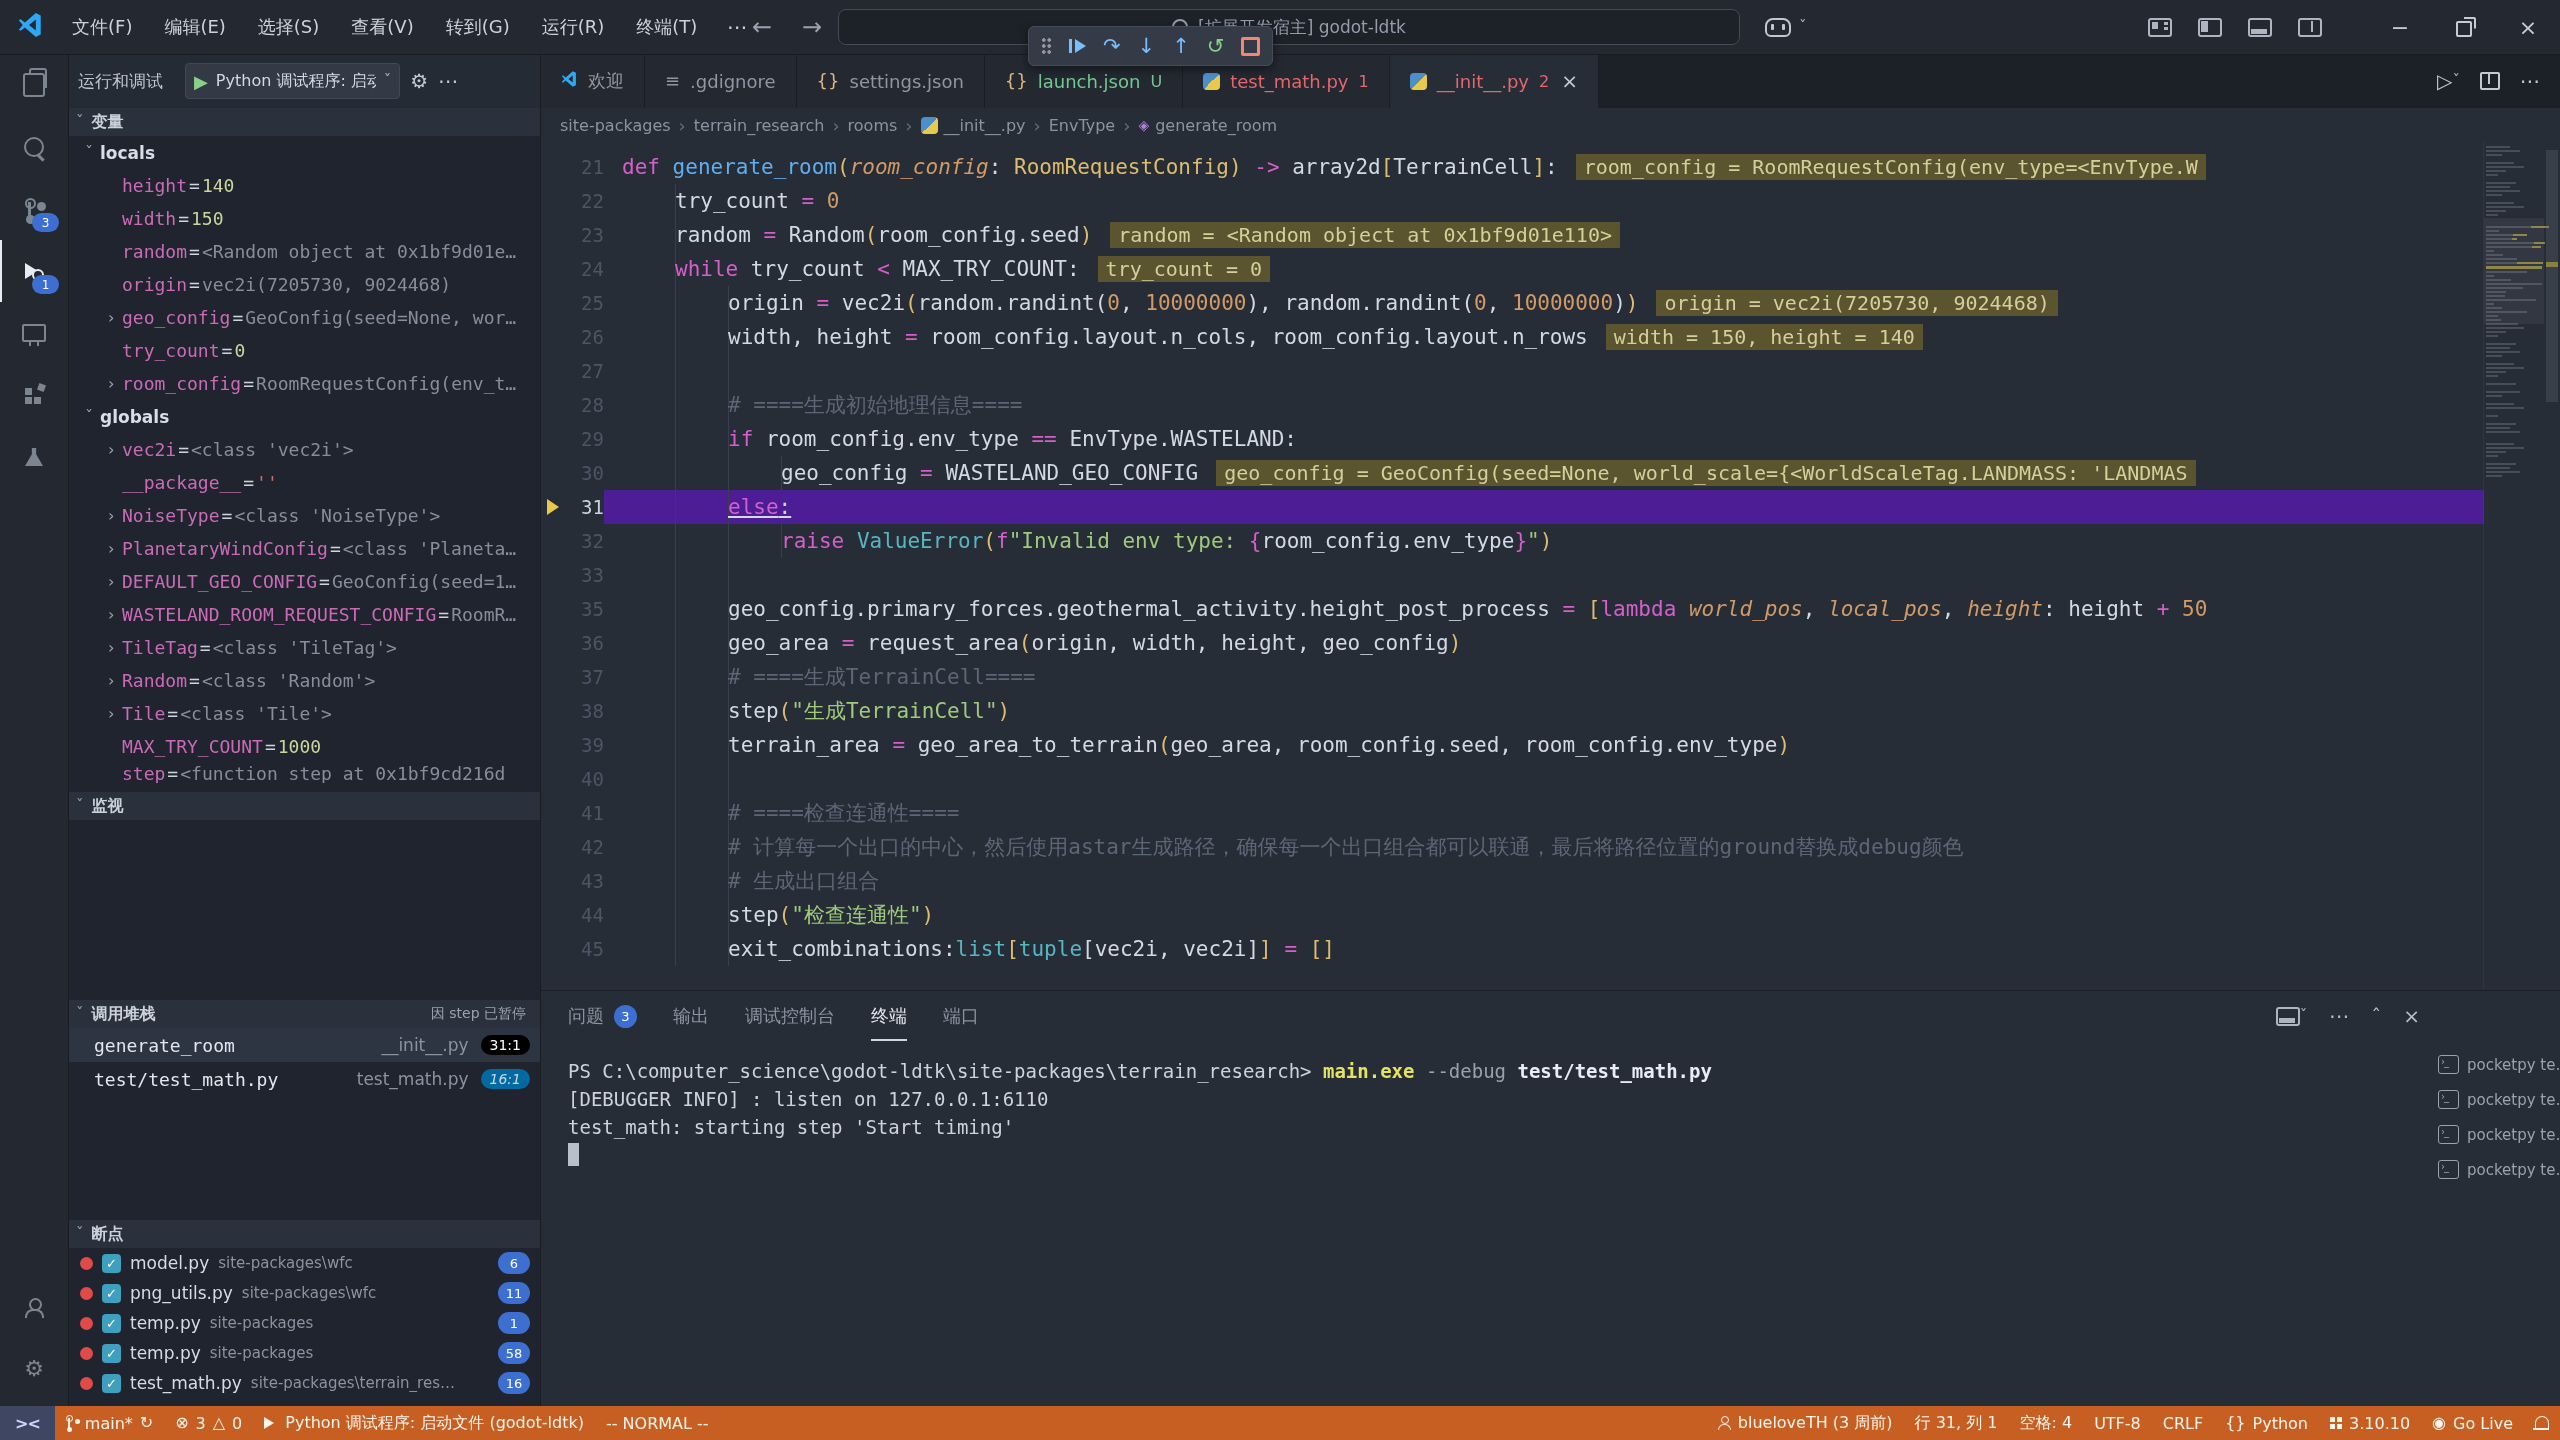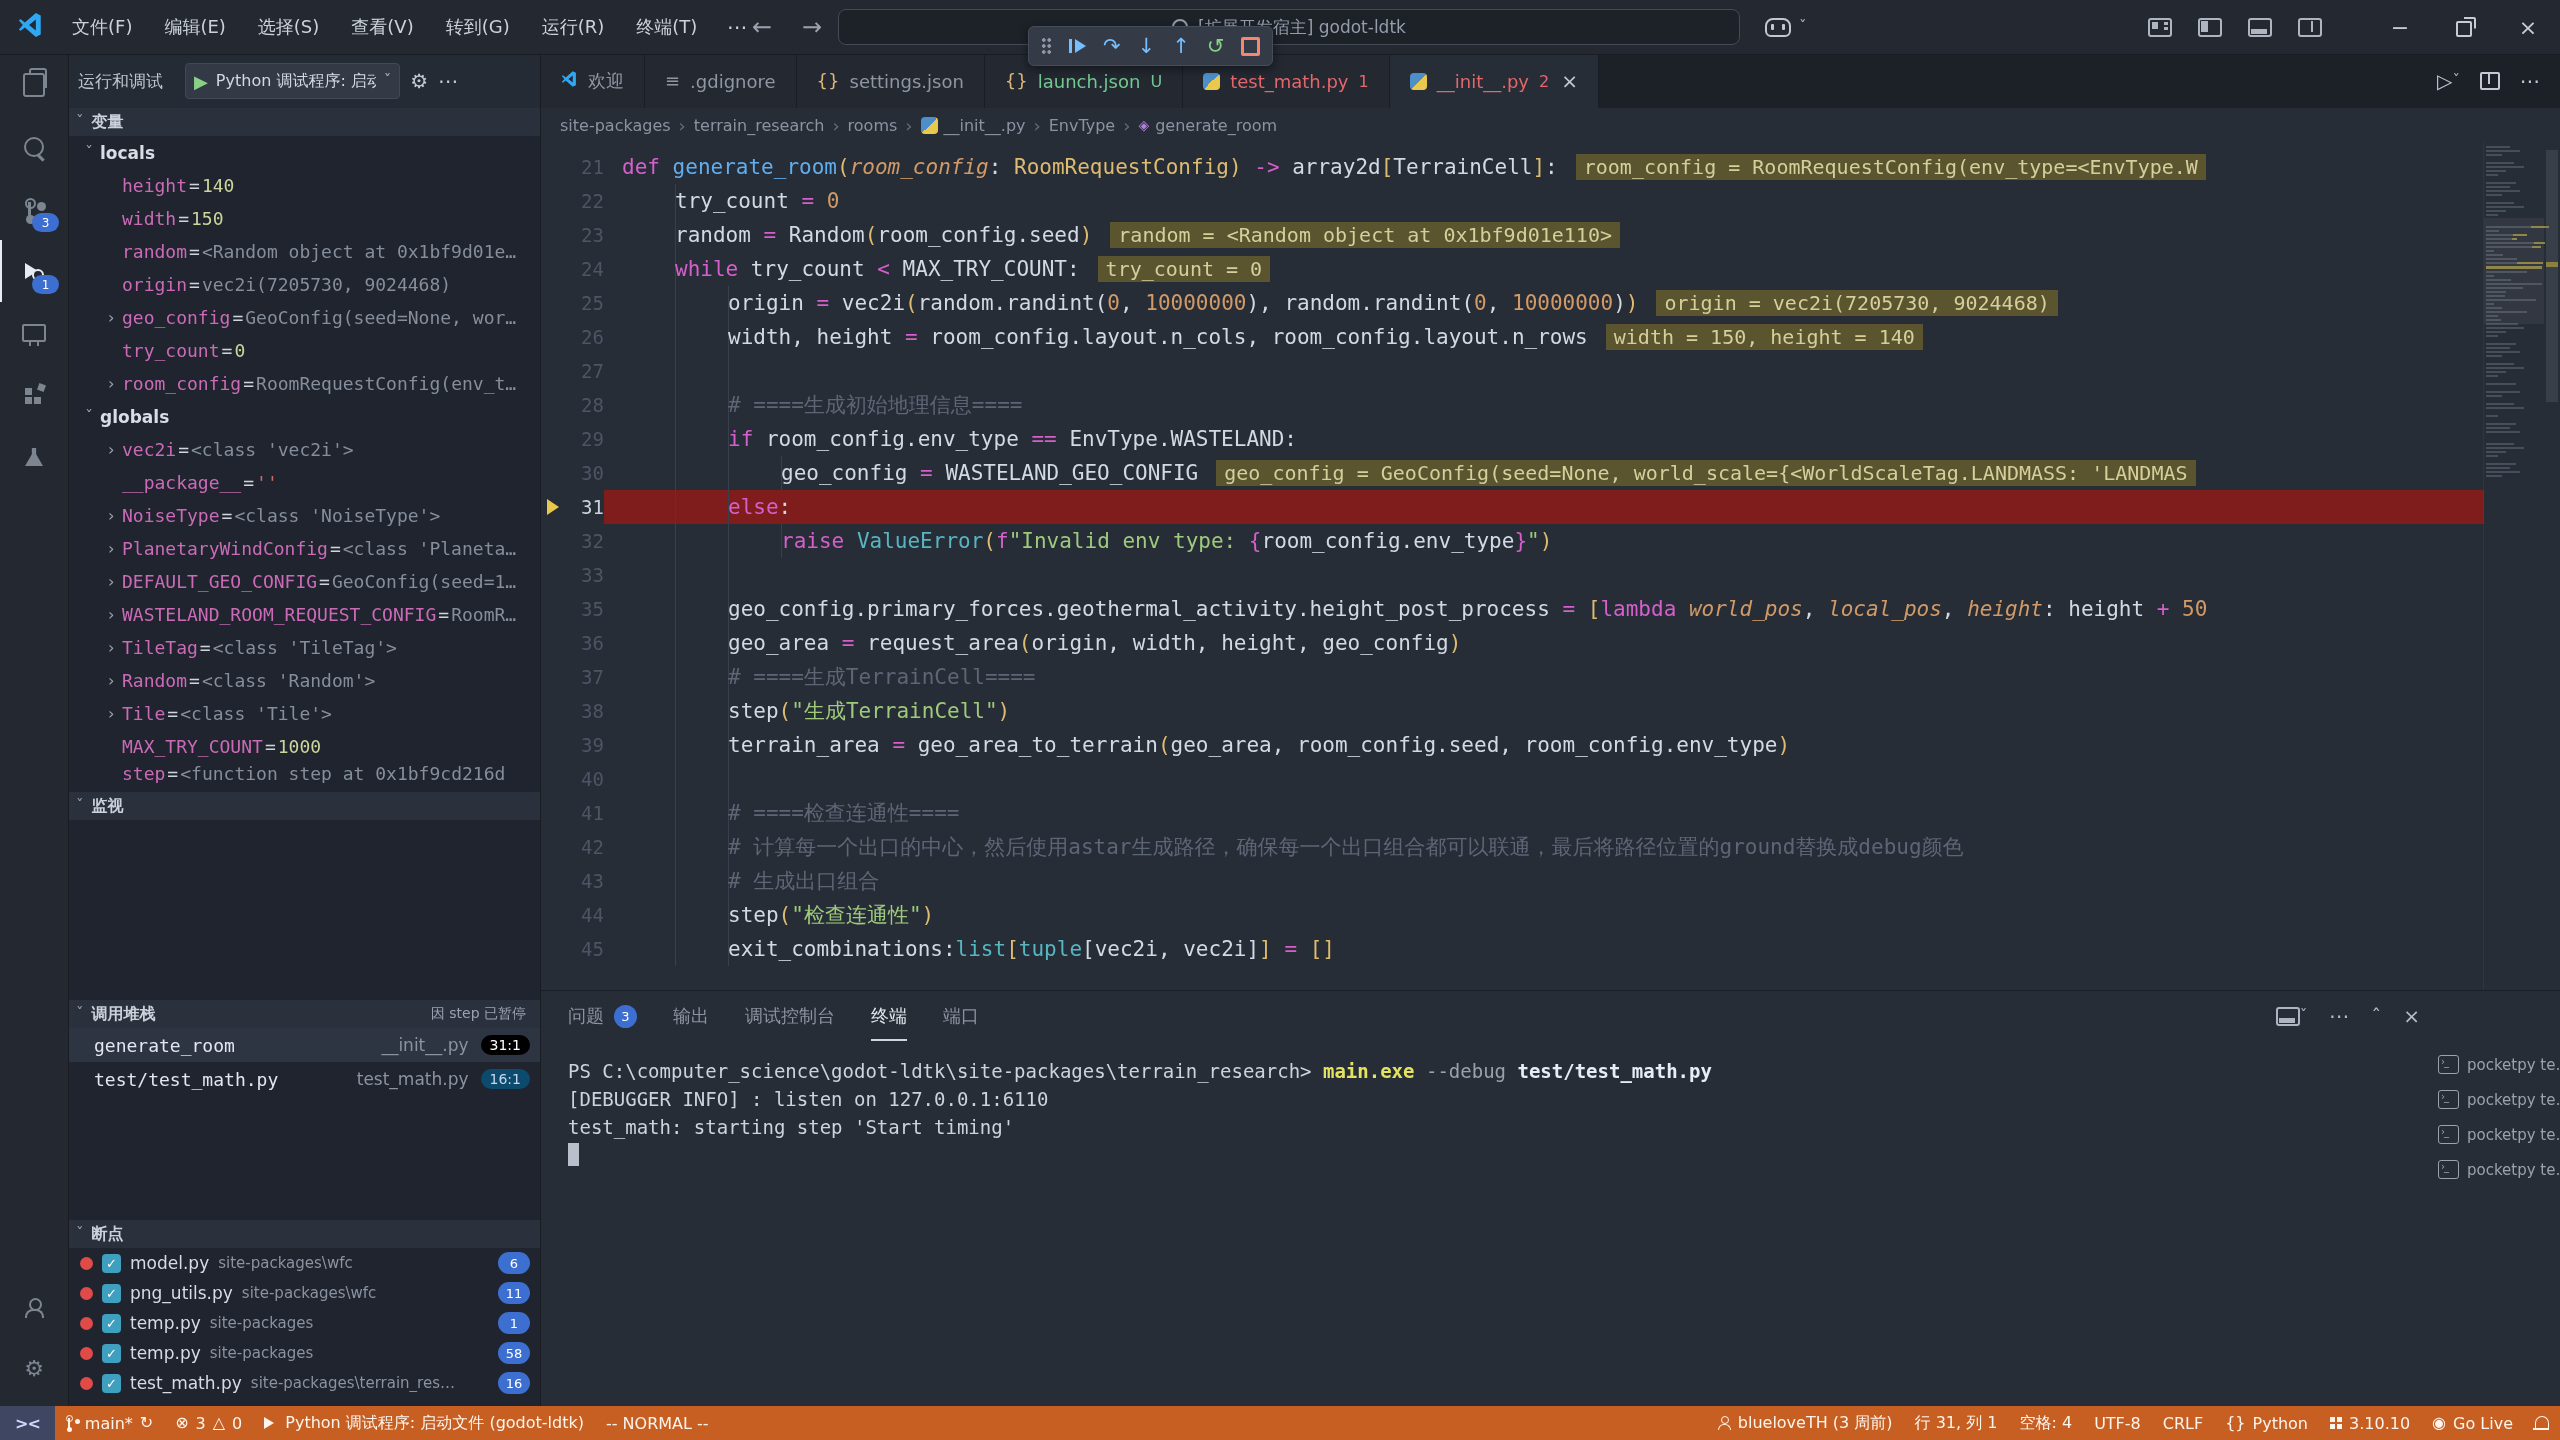--- a/index.html
+++ b/index.html
@@ -100,21 +100,21 @@
   .var-row .twisty{width:22px;text-align:center;color:#9aa2ae;font-size:16px;flex:none;}
   .var-group-label{font-family:"DejaVu Sans",sans-serif;font-weight:bold;font-size:17px;color:#d8dde6;}
   .vr-indent0{padding-left:10px;} .vr-indent1{padding-left:32px;}
   .var-name{color:#cb6bb8;} .var-eq{color:#cfd4dc;padding:0 2px;}
   .v-num{color:#ccd69c;} .v-obj{color:#868e9c;text-align:center;} .v-strv{color:#d16a6a;}
   .var-row.cut{height:20px;overflow:hidden;}
   .cs-row{height:34px;display:flex;align-items:center;padding:0 10px 0 26px;font-family:"DejaVu Sans Mono",monospace;font-size:18px;}
   .cs-row.selected{background:#2d3442;}
   .cs-fn{color:#e2e7ef;} .cs-file{margin-left:auto;color:#8b93a1;font-family:"DejaVu Sans",sans-serif;font-size:17px;}
   .cs-pill{margin-left:12px;background:#000000;color:#fff;border-radius:11px;font-size:14px;padding:2px 9px;font-family:"DejaVu Sans",sans-serif;}
-  .cs-row.dim .cs-pill{background:#0c4a6e;color:#c9d6ea;}
+  .cs-row.dim .cs-pill{background:#0369a1;color:#c9d6ea;font-style:italic;}
   .bp-row{height:30px;display:flex;align-items:center;gap:9px;padding:0 10px 0 12px;font-size:17px;white-space:nowrap;}
   .bp-dot{width:13px;height:13px;border-radius:50%;background:#e24a47;flex:none;}
   .bp-cbx{width:19px;height:19px;border-radius:4px;background:#3f9fbf;color:#fff;font-size:13px;display:flex;align-items:center;justify-content:center;flex:none;}
   .bp-file{color:#d6dbe4;} .bp-path{color:#8b93a1;font-size:15px;overflow:hidden;text-overflow:ellipsis;}
   .bp-pill{margin-left:auto;background:#3d6fd1;color:#fff;border-radius:11px;min-width:22px;height:22px;font-size:13px;
         display:flex;align-items:center;justify-content:center;padding:0 5px;flex:none;}
 
   
   .editor-col{position:absolute;left:540px;top:54px;width:2020px;height:1352px;}
   .tabstrip{position:relative;height:54px;background:#1c2128;display:flex;align-items:stretch;}
@@ -134,21 +134,21 @@
   .i-method{color:#b180d7;font-size:16px;}
 
   
   .code-area{position:relative;height:848px;background:#272d37;overflow:hidden;}
   .code-lines{position:absolute;left:0;top:-26px;right:76px;}
   .cl{display:flex;height:34px;line-height:34px;font-family:"DejaVu Sans Mono",monospace;font-size:21px;white-space:pre;}
   .g-m{width:26px;flex:none;display:flex;align-items:center;justify-content:center;}
   .cur-arrow{width:0;height:0;border-left:12px solid #e8c84a;border-top:8px solid transparent;border-bottom:8px solid transparent;}
   .ln{width:38px;flex:none;text-align:right;color:#4d5564;font-size:19px;}
   .cl-code{flex:1;overflow:hidden;padding-left:18px;}
-  .cl.cur .cl-code{background:#7f1d1d;}
+  .cl.cur .cl-code{background:#4c1d95;text-decoration:underline;}
   .cl.cur .ln{color:#ccd2dd;}
   .ind{display:inline-block;width:53px;height:34px;border-right:1px solid #39404d;margin-right:-1px;vertical-align:top;}
   .tk-kw{color:#d55fcb;} .tk-op{color:#d55fcb;} .tk-fn{color:#61aeee;} .tk-p{color:#d3d9e3;}
   .tk-y{color:#ddbb6f;} .tk-num{color:#d19a66;} .tk-str{color:#9fca7c;}
   .tk-cmt{color:#5d6675;} .tk-cls{color:#ddbb6f;} .tk-param{color:#d19a66;font-style:italic;}
   .tk-teal{color:#56b6c2;}
   .hint{background:#5a552f;color:#d5cf9b;margin-left:18px;padding:1px 8px;font-size:20px;}
   .minimap{position:absolute;right:16px;top:0;width:60px;height:848px;border-left:1px solid rgba(255,255,255,0.04);padding-top:4px;}
   .mm-row{height:2px;margin:0 0 2px 2px;background:rgba(148,155,168,0.30);}
   .mm-row.cur{background:#8a8140;height:3px;}

